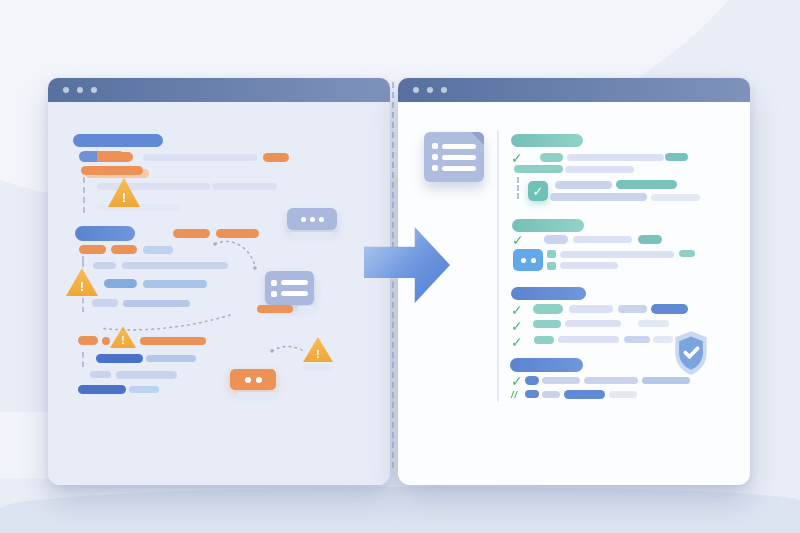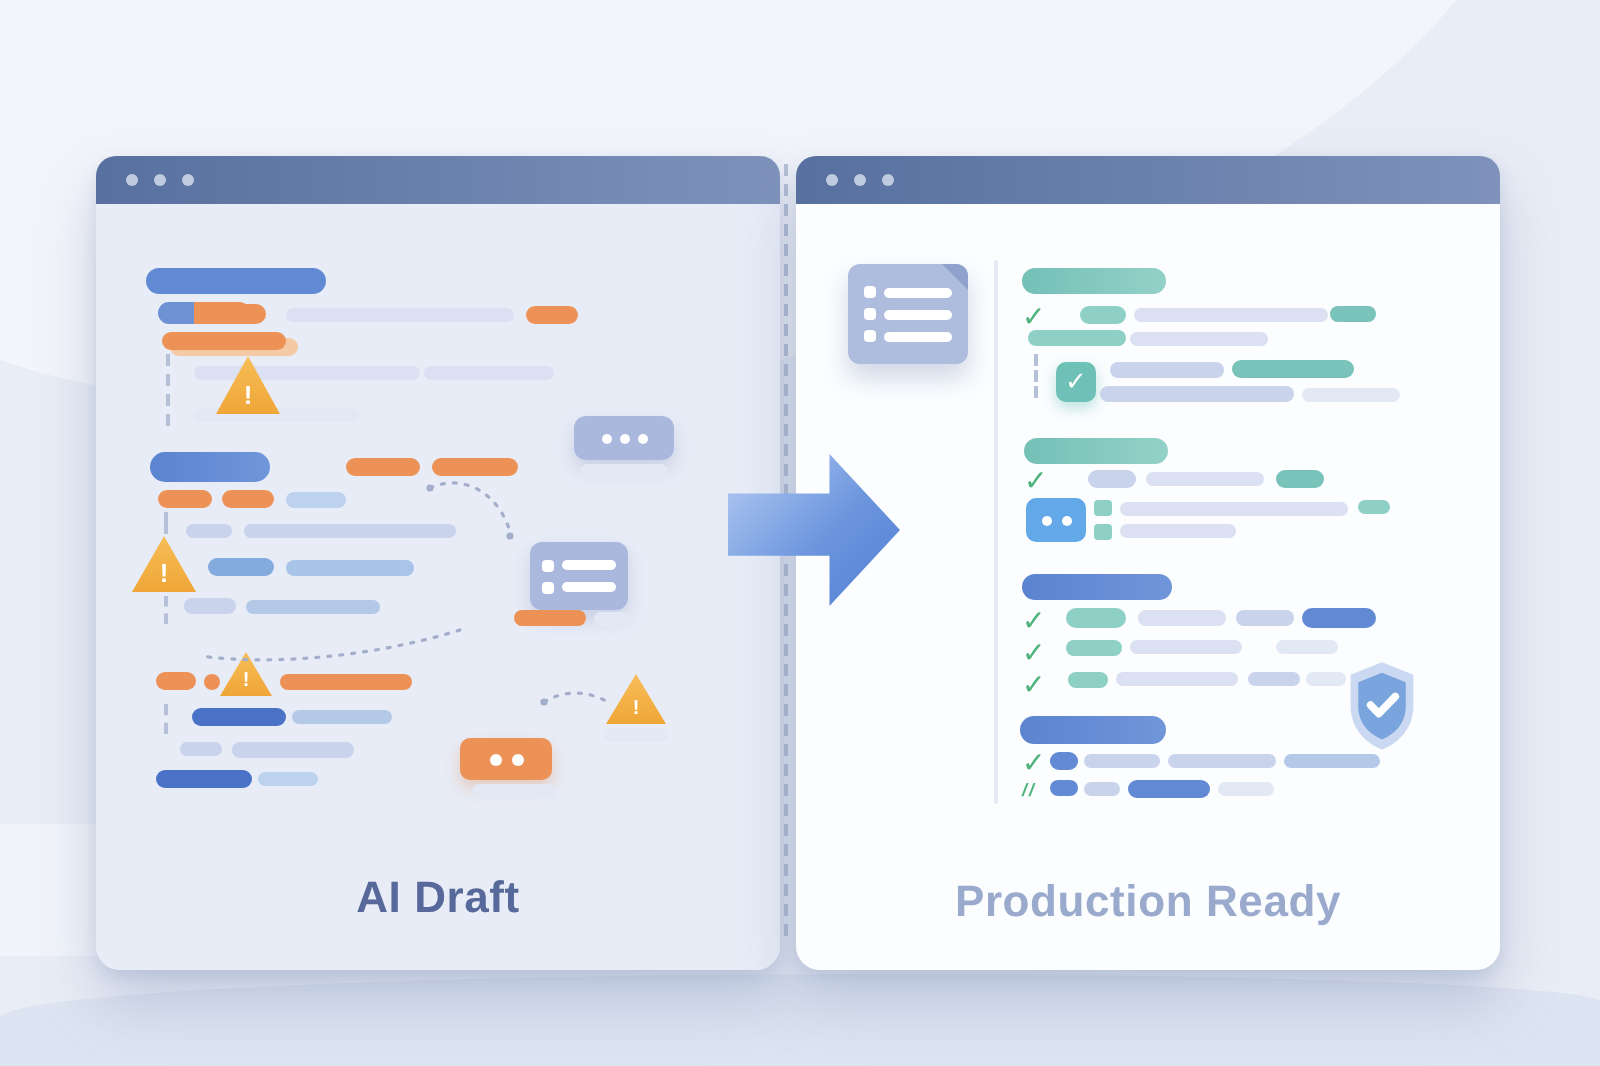--- a/index.html
+++ b/index.html
@@ -198,21 +198,20 @@
 
       <svg class="curves" width="342" height="383" viewBox="0 0 342 383">
         <path d="M167,142 C185,134 202,146 207,164"></path>
         <path d="M182,213 C140,226 90,231 52,226"></path>
         <path d="M224,249 C234,243 245,243 256,249"></path>
         <circle cx="207" cy="166" r="1.8"></circle>
         <circle cx="167" cy="142" r="1.8"></circle>
         <circle cx="224" cy="249" r="1.8"></circle>
       </svg>
 
-      <div class="win-label label-left">AI Draft</div>
     </div>
   </div>
 
   <div class="arrow"></div>
 
   <div class="win win-right">
     <div class="titlebar">
       <span class="tdot"></span>
       <span class="tdot"></span>
       <span class="tdot"></span>
@@ -295,16 +294,15 @@
       <div class="p c-bl" style="left:127px;top:274px;width:14px;height:9px"></div>
       <div class="p c-lav" style="left:144px;top:275px;width:38px;height:7px"></div>
       <div class="p c-lav" style="left:186px;top:275px;width:54px;height:7px"></div>
       <div class="p c-blg" style="left:244px;top:275px;width:48px;height:7px"></div>
       <span class="slashes" style="left:113px;top:289px">//</span>
       <div class="p c-bl" style="left:127px;top:288px;width:14px;height:8px"></div>
       <div class="p c-lav" style="left:144px;top:289px;width:18px;height:7px"></div>
       <div class="p c-bl" style="left:166px;top:288px;width:41px;height:9px"></div>
       <div class="p c-lvx" style="left:211px;top:289px;width:28px;height:7px"></div>
 
-      <div class="win-label label-right">Production Ready</div>
     </div>
   </div>
 </div>
 
 </body></html>

